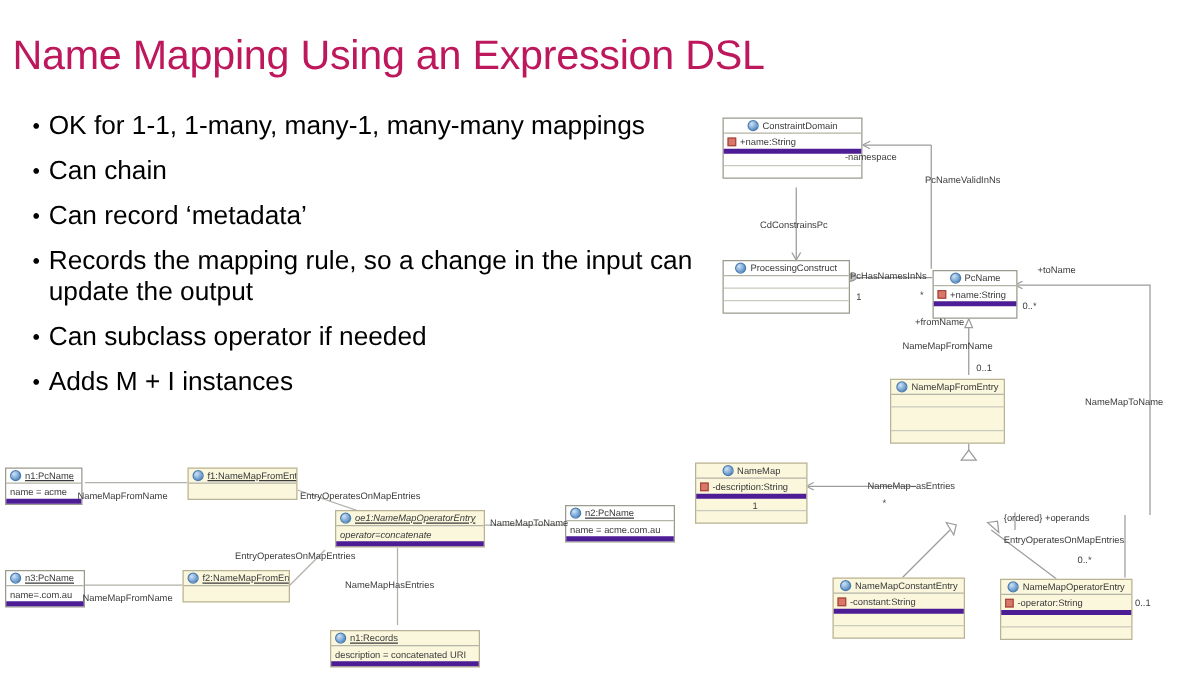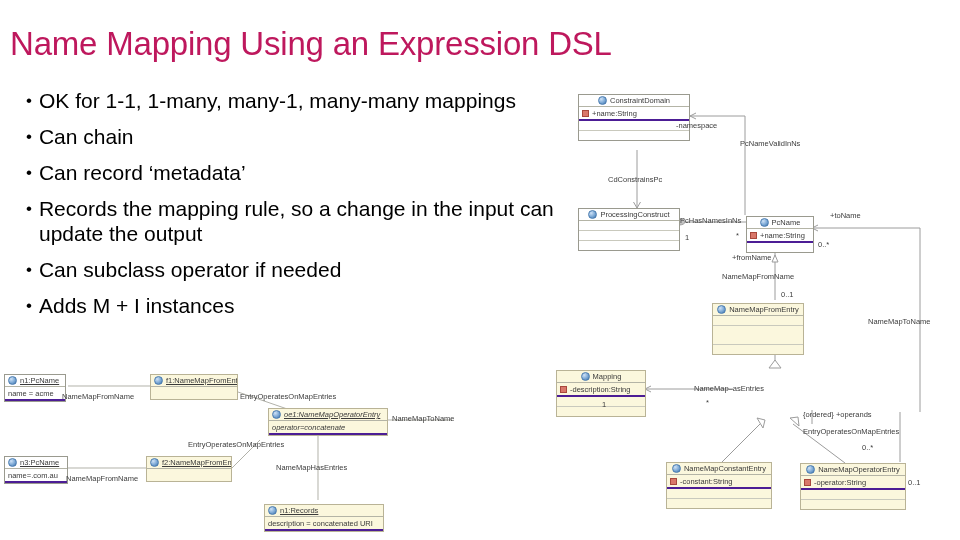--- a/index.html
+++ b/index.html
@@ -36,21 +36,21 @@
     filter:blur(0.35px);
   }
   .umlbox.yellow{background:#fbf7dd;border-color:#b9b396;}
   .umlbox .hdr{
     display:flex;align-items:center;gap:3px;padding:1px 3px;
     border-bottom:1px solid #b4b4a6;justify-content:center;
     white-space:nowrap;overflow:hidden;
   }
   .umlbox.obj .hdr{justify-content:flex-start;}
   .umlbox .attrs{
-    padding:1px 3px;border-bottom:2px solid #4c1d95;min-height:10px;
+    padding:1px 3px;border-bottom:4px solid #4c1d95;min-height:10px;
     display:flex;align-items:center;gap:3px;white-space:nowrap;overflow:hidden;
   }
   .umlbox .empty{border-bottom:1px solid #c9c9bd;height:9px;}
   .umlbox .empty.last{border-bottom:none;}
   .cls-ic{
     width:7px;height:7px;border-radius:50%;flex:0 0 auto;
     background:radial-gradient(circle at 32% 30%,#cfe2f7 0%,#7aa7d4 55%,#3a6ea8 100%);
     border:0.5px solid #4a7cb0;
   }
   .attr-ic{
@@ -188,21 +188,21 @@
       <span>NameMapFromEntry</span>
     </div>
     <div class="empty"></div>
     <div class="empty" style="height:18px;"></div>
     <div class="empty last"></div>
   </div>
 
   <div class="umlbox yellow" style="left:556px;top:370px;width:90px;">
     <div class="hdr">
       <span class="cls-ic"></span>
-      <span>Mapping</span>
+      <span>NameMap</span>
     </div>
     <div class="attrs">
       <span class="attr-ic"></span>
       <span>-description:String</span>
     </div>
     <div class="empty"></div>
     <div class="empty last"></div>
   </div>
 
 
@@ -274,20 +274,29 @@
   <div class="umlbox obj yellow" style="left:268px;top:408px;width:120px;font-style:italic;">
     <div class="hdr">
       <span class="cls-ic"></span>
       <span class="objname">oe1:NameMapOperatorEntry</span>
     </div>
     <div class="attrs">
       <span>operator=concatenate</span>
     </div>
   </div>
 
+  <div class="umlbox obj" style="left:452px;top:404px;width:88px;">
+    <div class="hdr">
+      <span class="cls-ic"></span>
+      <span class="objname">n2:PcName</span>
+    </div>
+    <div class="attrs">
+      <span>name = acme.com.au</span>
+    </div>
+  </div>
 
   <div class="umlbox obj" style="left:4px;top:456px;width:64px;">
     <div class="hdr">
       <span class="cls-ic"></span>
       <span class="objname">n3:PcName</span>
     </div>
     <div class="attrs">
       <span>name=.com.au</span>
     </div>
   </div>

